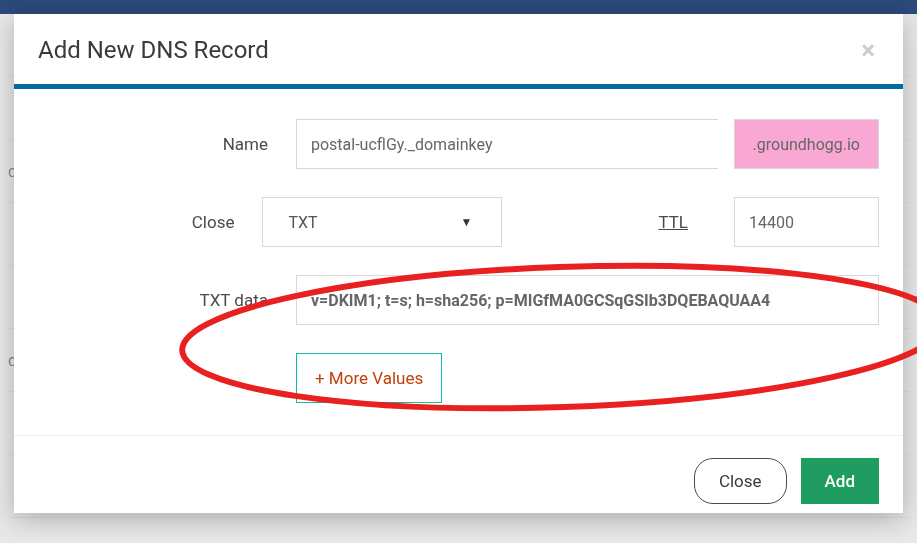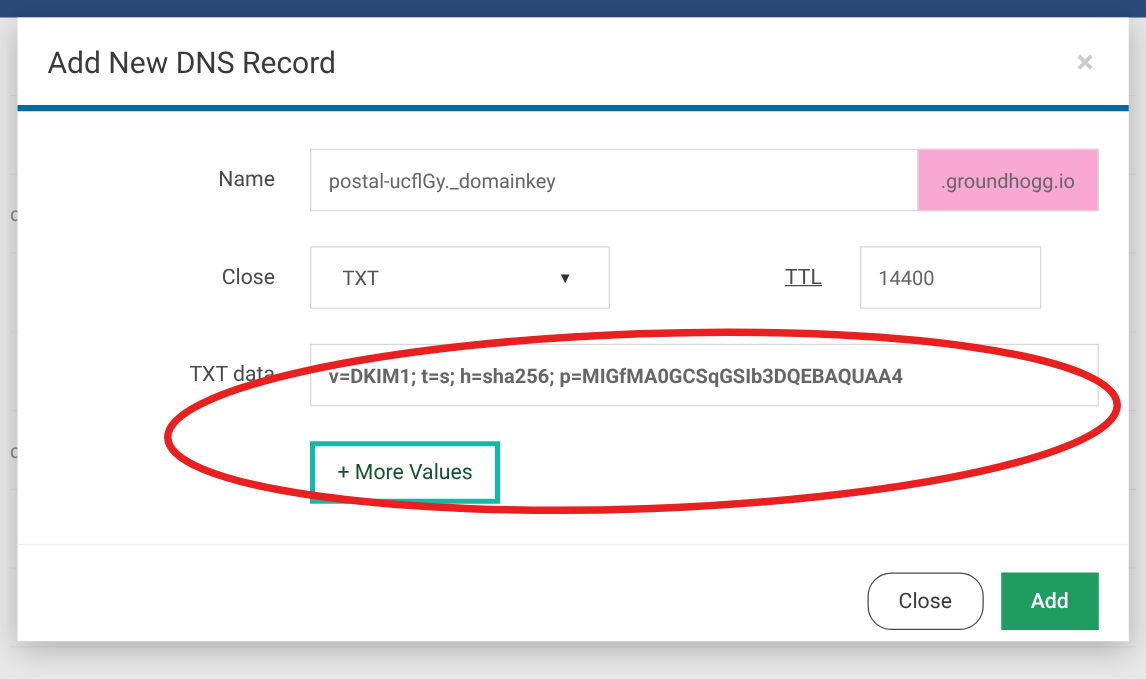--- a/index.html
+++ b/index.html
@@ -85,41 +85,42 @@
       font-weight: bold;
       cursor: pointer;
       line-height: 1;
       padding: 0 4px;
     }
     
     .modal-body {
       flex: 1;
       padding: 30px 24px 24px 24px;
       position: relative;
+      margin-left: 48px;
     }
     
     .form-row {
       display: flex;
       align-items: center;
       margin-bottom: 28px;
     }
     
     .form-label {
       width: 210px;
       text-align: right;
       padding-right: 28px;
       font-size: 17px;
       color: #4a4a4a;
     }
     
     .form-field {
       flex: 1;
       display: flex;
       align-items: center;
-      gap: 0;
+      gap: 16px;
     }
     
     .input {
       height: 50px;
       border: 1px solid #d8d8d8;
       background: #ffffff;
       padding: 0 14px;
       font-size: 16px;
       color: #666666;
       outline: none;
@@ -180,25 +181,25 @@
       width: 145px;
     }
     
     .input-txt {
       flex: 1;
       font-weight: bold;
     }
     
     .more-values-btn {
       height: 50px;
-      border: 4px solid #14b8a6;
+      border: 1px solid #14b8a6;
       background: #ffffff;
       padding: 0 18px;
       font-size: 17px;
-      color: #14532d;
+      color: #c2410c;
       cursor: pointer;
       font-family: inherit;
     }
     
     .modal-footer {
       border-top: 1px solid #eeeeee;
       padding: 22px 24px;
       display: flex;
       justify-content: flex-end;
       gap: 14px;

